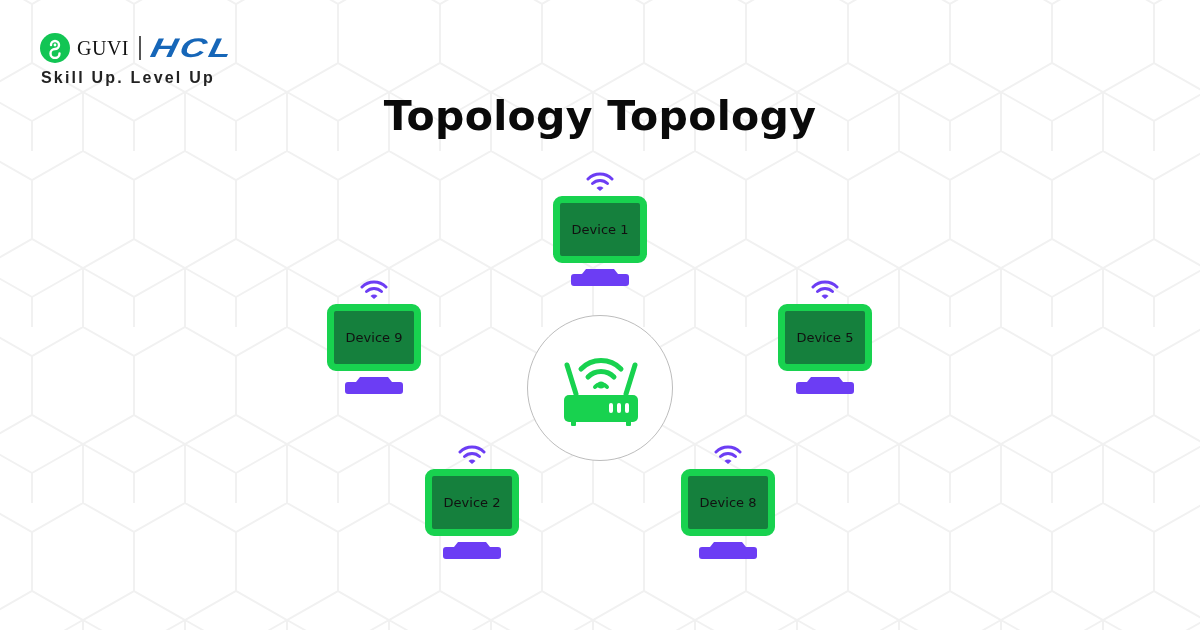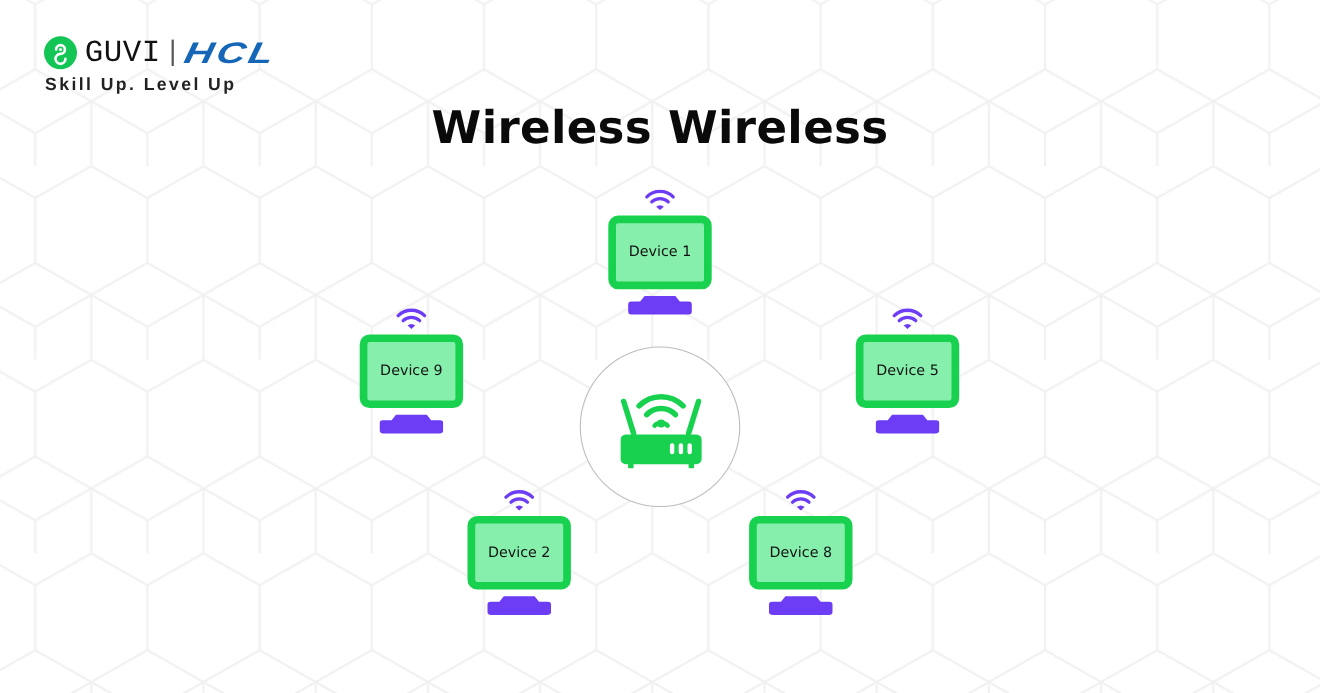--- a/index.html
+++ b/index.html
@@ -1,28 +1,28 @@
 <!DOCTYPE html>
 <html><head>
 <meta charset="utf-8">
 <style>
   html, body { margin:0; padding:0; }
   body { width:1200px; height:630px; position:relative; overflow:hidden; background:#ffffff; font-family:"Liberation Sans", sans-serif; }
   .bg { position:absolute; left:0; top:0; width:1200px; height:630px; }
   .logo { position:absolute; left:40px; top:33px; }
   .logo-row { display:flex; align-items:center; height:30px; }
   .guvi-mark { width:30px; height:30px; border-radius:50%; background:#12C554; display:flex; align-items:center; justify-content:center; }
-  .guvi-text { font-family:Liberation Mono, monospace; font-size:28px; color:#111; margin-left:7px; letter-spacing:0.5px; }
+  .guvi-text { font-family:Liberation Serif, serif; font-size:20px; color:#111; margin-left:7px; letter-spacing:0.5px; }
   .sep { width:1.5px; height:24px; background:#555; margin:0 10px 0 10px; }
   .hcl { font-family:"Liberation Sans", sans-serif; font-weight:700; font-style:italic; font-size:27px; color:#1666B8; letter-spacing:2px; transform:skewX(-12deg) scaleX(1.35); transform-origin:left center; display:inline-block; }
   .tagline { font-size:16px; letter-spacing:2.2px; color:#222; margin-top:6px; margin-left:1px;font-weight:bold; }
   .title { position:absolute; left:0; width:1200px; top:92px; text-align:center; font-family:"DejaVu Sans", sans-serif; font-weight:700; font-size:41px; color:#0a0a0a; letter-spacing:0.3px; }
   .device { position:absolute; width:94px; }
   .wifi { position:absolute; left:33px; top:0; width:28px; height:20px; }
-  .screen { position:absolute; left:0; top:24px; width:94px; height:67px; box-sizing:border-box; border:7px solid #18D24F; border-radius:9px; background:#86efac; display:flex; align-items:center; justify-content:center; }
+  .screen { position:absolute; left:0; top:24px; width:94px; height:67px; box-sizing:border-box; border:7px solid #18D24F; border-radius:9px; background:#15803d; display:flex; align-items:center; justify-content:center; }
   .screen span { font-size:13px; color:#111; font-family:"DejaVu Sans", sans-serif; }
   .stand { position:absolute; left:18px; top:95px; width:58px; height:20px; }
   .router { position:absolute; left:527px; top:315px; width:146px; height:146px; border-radius:50%; border:1px solid #bdbdbd; box-sizing:border-box; background:#fff; }
   .router svg { position:absolute; left:36px; top:34px; }
 </style>
 </head>
 <body>
 
 <svg class="bg" viewBox="0 0 1200 630" xmlns="http://www.w3.org/2000/svg">
   <defs>
@@ -50,21 +50,21 @@
         <circle cx="9" cy="8" r="1.4" fill="#fff"></circle>
       </svg>
     </div>
     <span class="guvi-text">GUVI</span>
     <span class="sep"></span>
     <span class="hcl">HCL</span>
   </div>
   <div class="tagline">Skill Up. Level Up</div>
 </div>
 
-<div class="title">Wireless Wireless</div>
+<div class="title">Topology Topology</div>
 
 <div class="router">
   <svg width="74" height="76" viewBox="0 0 74 76">
     <g fill="none" stroke="#18D24F" stroke-width="5" stroke-linecap="round">
       <path d="M17 19 A28 28 0 0 1 57 19"></path>
       <path d="M24 27 A18 18 0 0 1 50 27"></path>
       <line x1="3" y1="15" x2="12" y2="44"></line>
       <line x1="71" y1="15" x2="62" y2="44"></line>
     </g>
     <circle cx="37" cy="35" r="3.6" fill="#18D24F"></circle>

